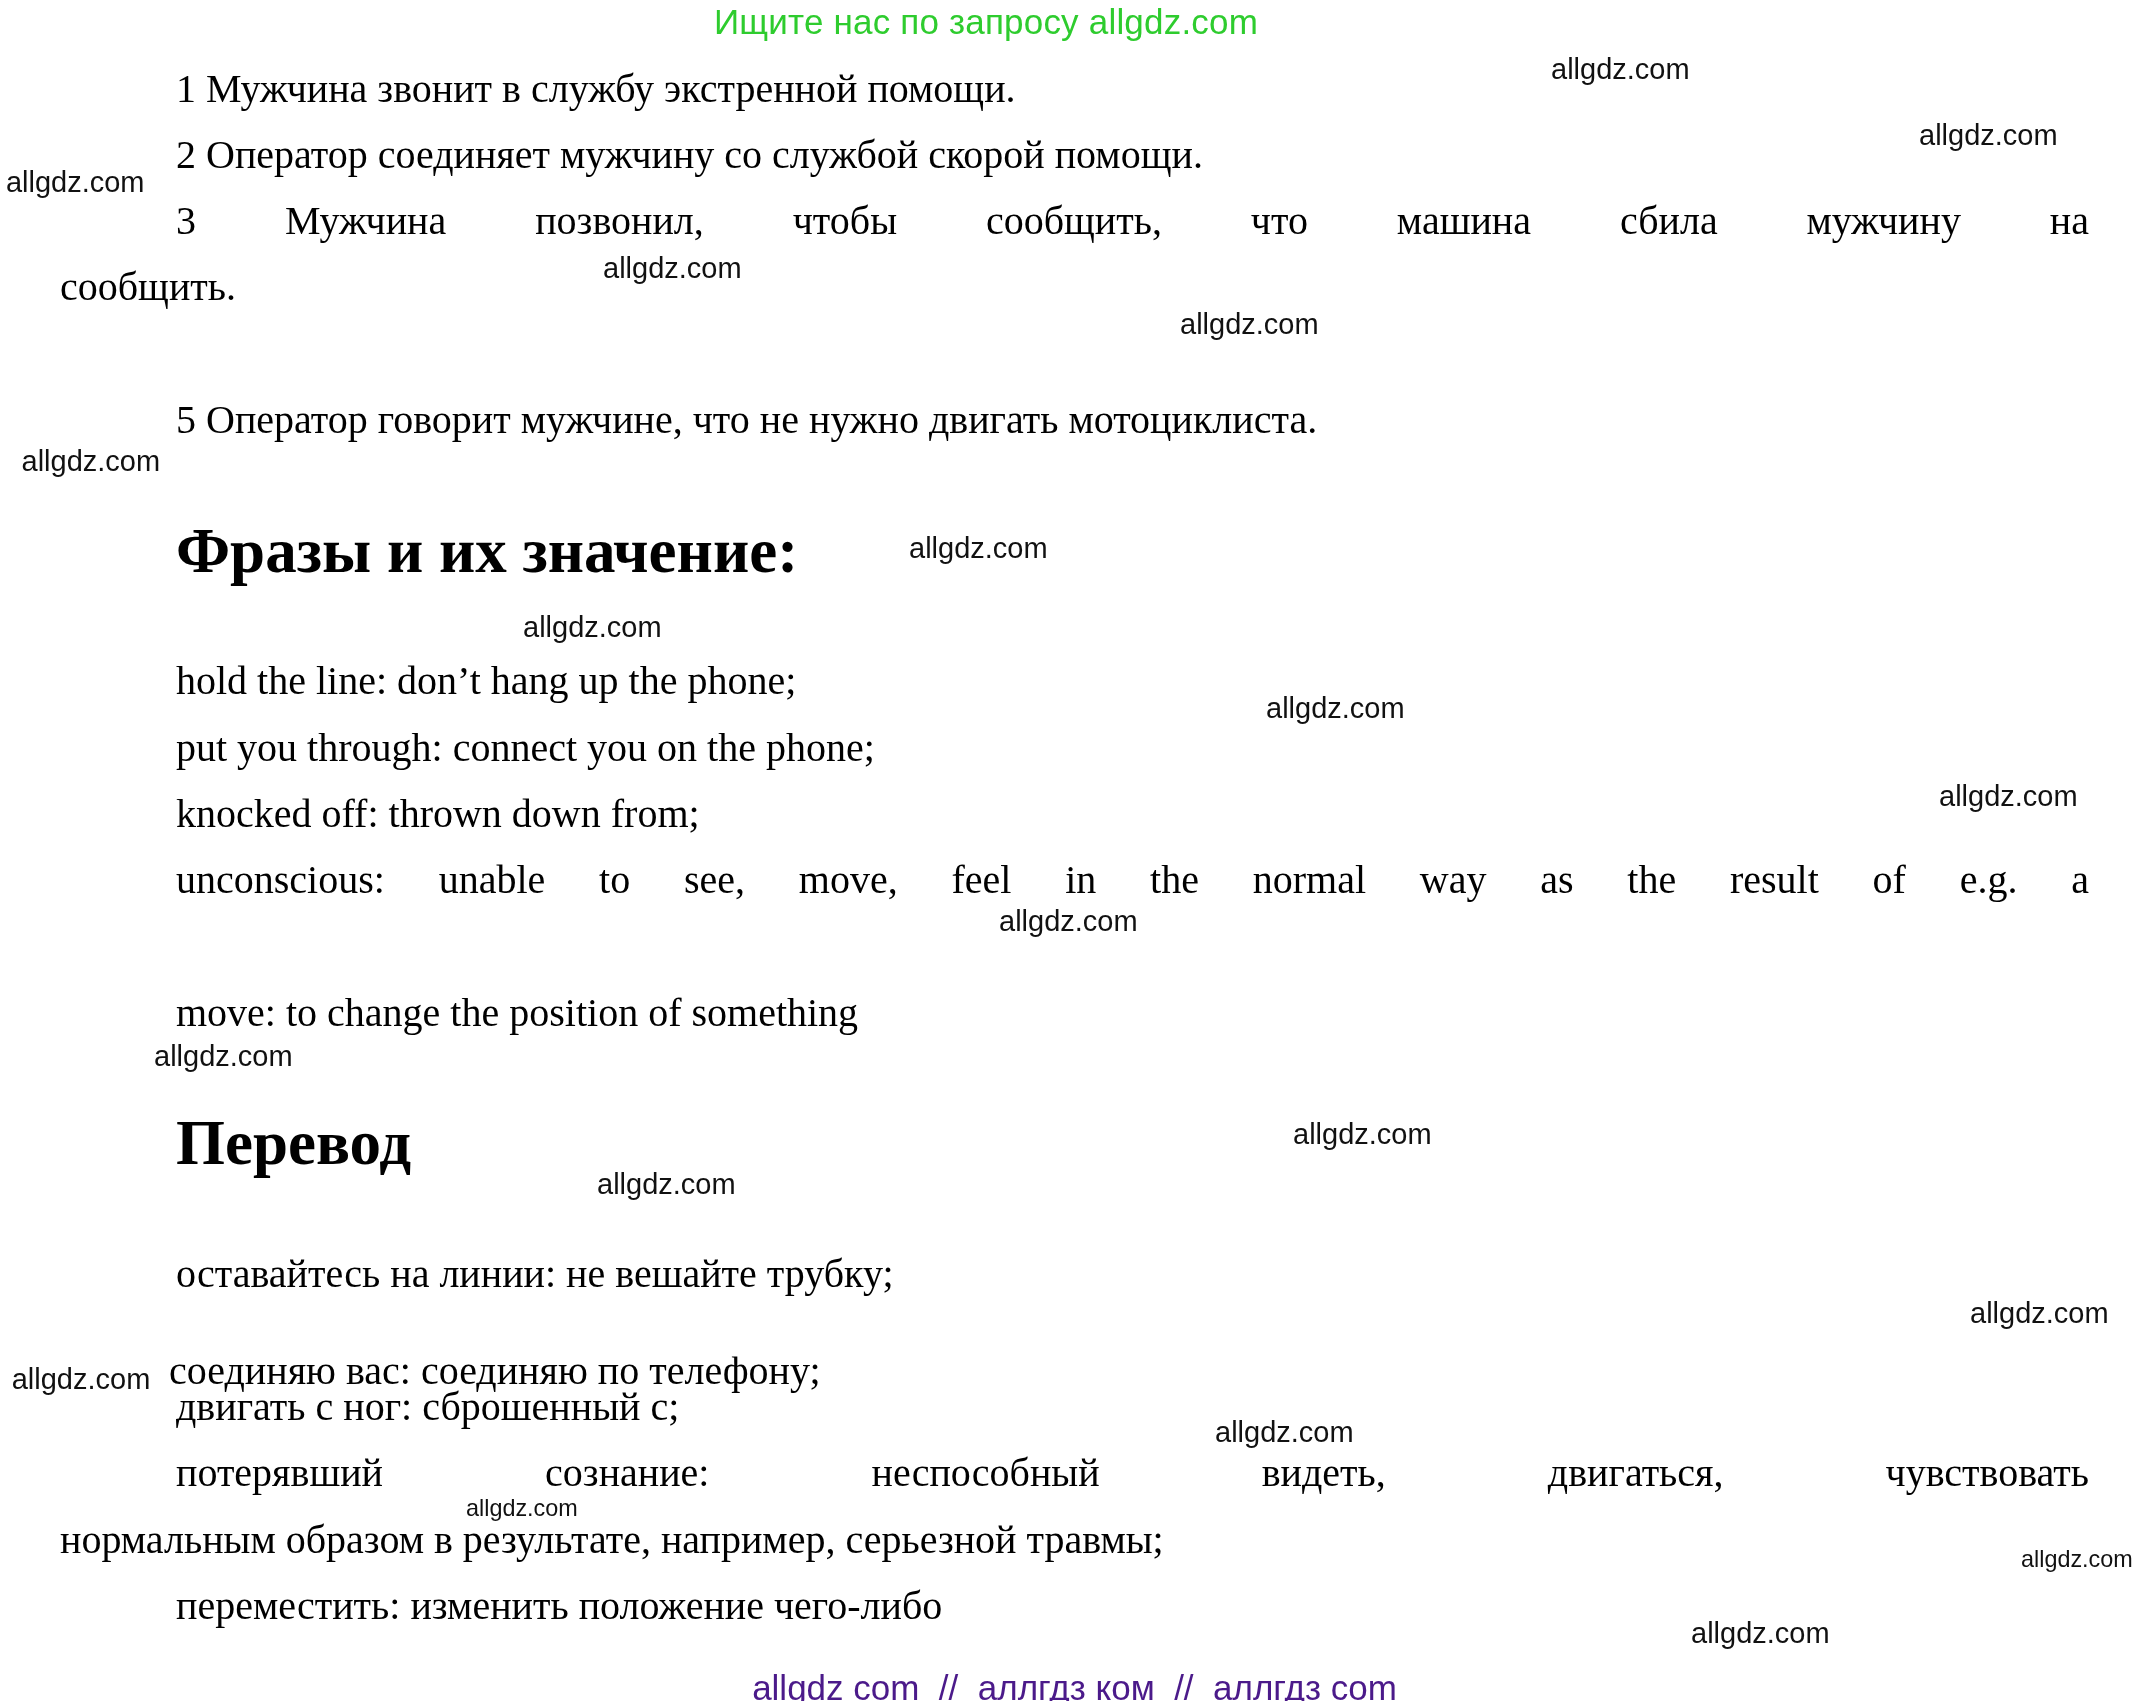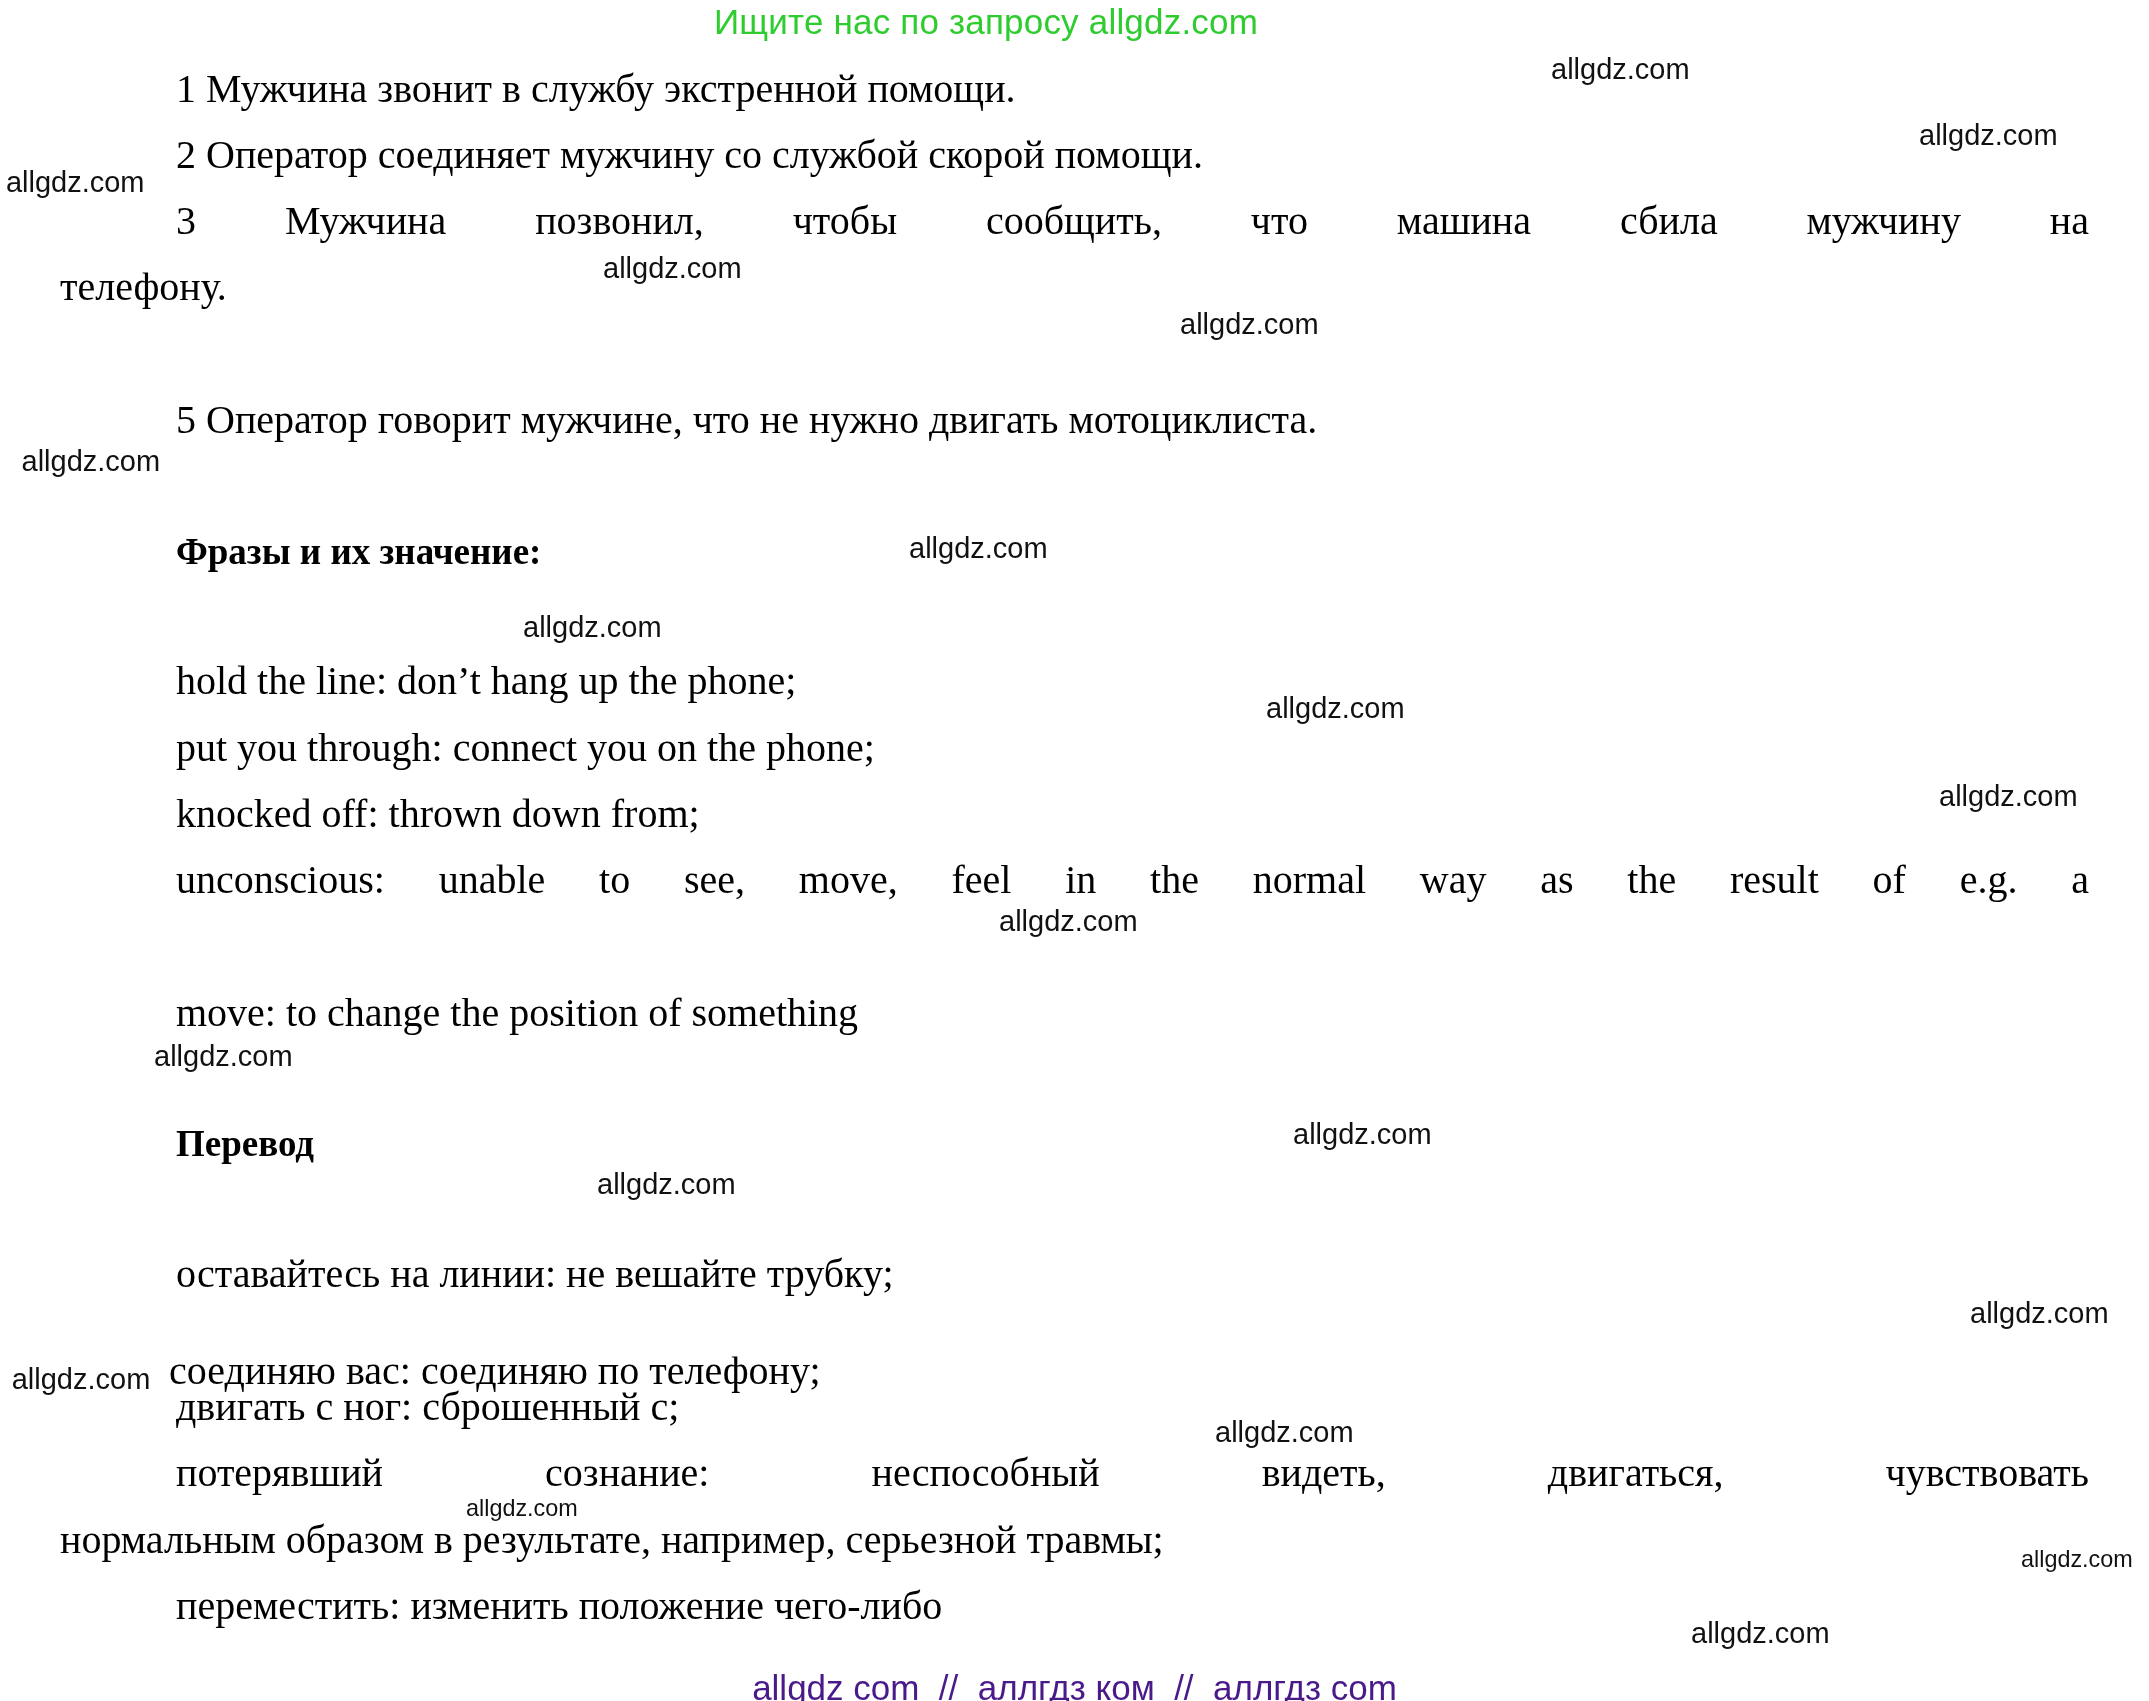--- a/index.html
+++ b/index.html
@@ -11,21 +11,21 @@
     color: #2ecc2e; letter-spacing: 0.2px;
   }
   .line {
     position: absolute; font-family: "Liberation Serif", serif; font-size: 40px;
     color: #000000; white-space: nowrap; line-height: 59px;
   }
   .justify {
     text-align: justify; text-align-last: justify; white-space: normal;
   }
   .heading {
-    position: absolute; font-family: "Liberation Serif", serif; font-size: 37px;
+    position: absolute; font-family: "Liberation Serif", serif; font-size: 63px;
     font-weight: bold; color: #000000; white-space: nowrap; line-height: 59px;
   }
   .wm {
     position: absolute; font-family: "Liberation Sans", sans-serif; font-size: 29px;
     color: #111111; white-space: nowrap; line-height: 33px;
   }
   .wm.small { font-size: 23.4px; }
   .footer {
     position: absolute; left: 0; top: 1666px; width: 2149px; text-align: center;
     font-family: "Liberation Sans", sans-serif; font-size: 35px; line-height: 43px;
@@ -35,21 +35,21 @@
 </head>
 <body>
 
 <div class="page">
 
   <div class="banner">Ищите нас по запросу allgdz.com</div>
 
   <div class="line" style="left:176px; top:59px;">1 Мужчина звонит в службу экстренной помощи.</div>
   <div class="line" style="left:176px; top:125px;">2 Оператор соединяет мужчину со службой скорой помощи.</div>
   <div class="line justify" style="left:176px; top:191px; width:1913px;">3 Мужчина позвонил, чтобы сообщить, что машина сбила мужчину на</div>
-  <div class="line" style="left:60px; top:257px;">телефону.</div>
+  <div class="line" style="left:60px; top:257px;">сообщить.</div>
   <div class="line" style="left:176px; top:390px;">5 Оператор говорит мужчине, что не нужно двигать мотоциклиста.</div>
 
   <div class="heading" style="left:176px; top:522px;">Фразы и их значение:</div>
   <div class="line" style="left:176px; top:651px;">hold the line: don’t hang up the phone;</div>
   <div class="line" style="left:176px; top:718px;">put you through: connect you on the phone;</div>
   <div class="line" style="left:176px; top:784px;">knocked off: thrown down from;</div>
   <div class="line justify" style="left:176px; top:850px; width:1913px;">unconscious: unable to see, move, feel in the normal way as the result of e.g. a</div>
   <div class="line" style="left:176px; top:983px;">move: to change the position of something</div>
 
   <div class="heading" style="left:176px; top:1114px;">Перевод</div>

